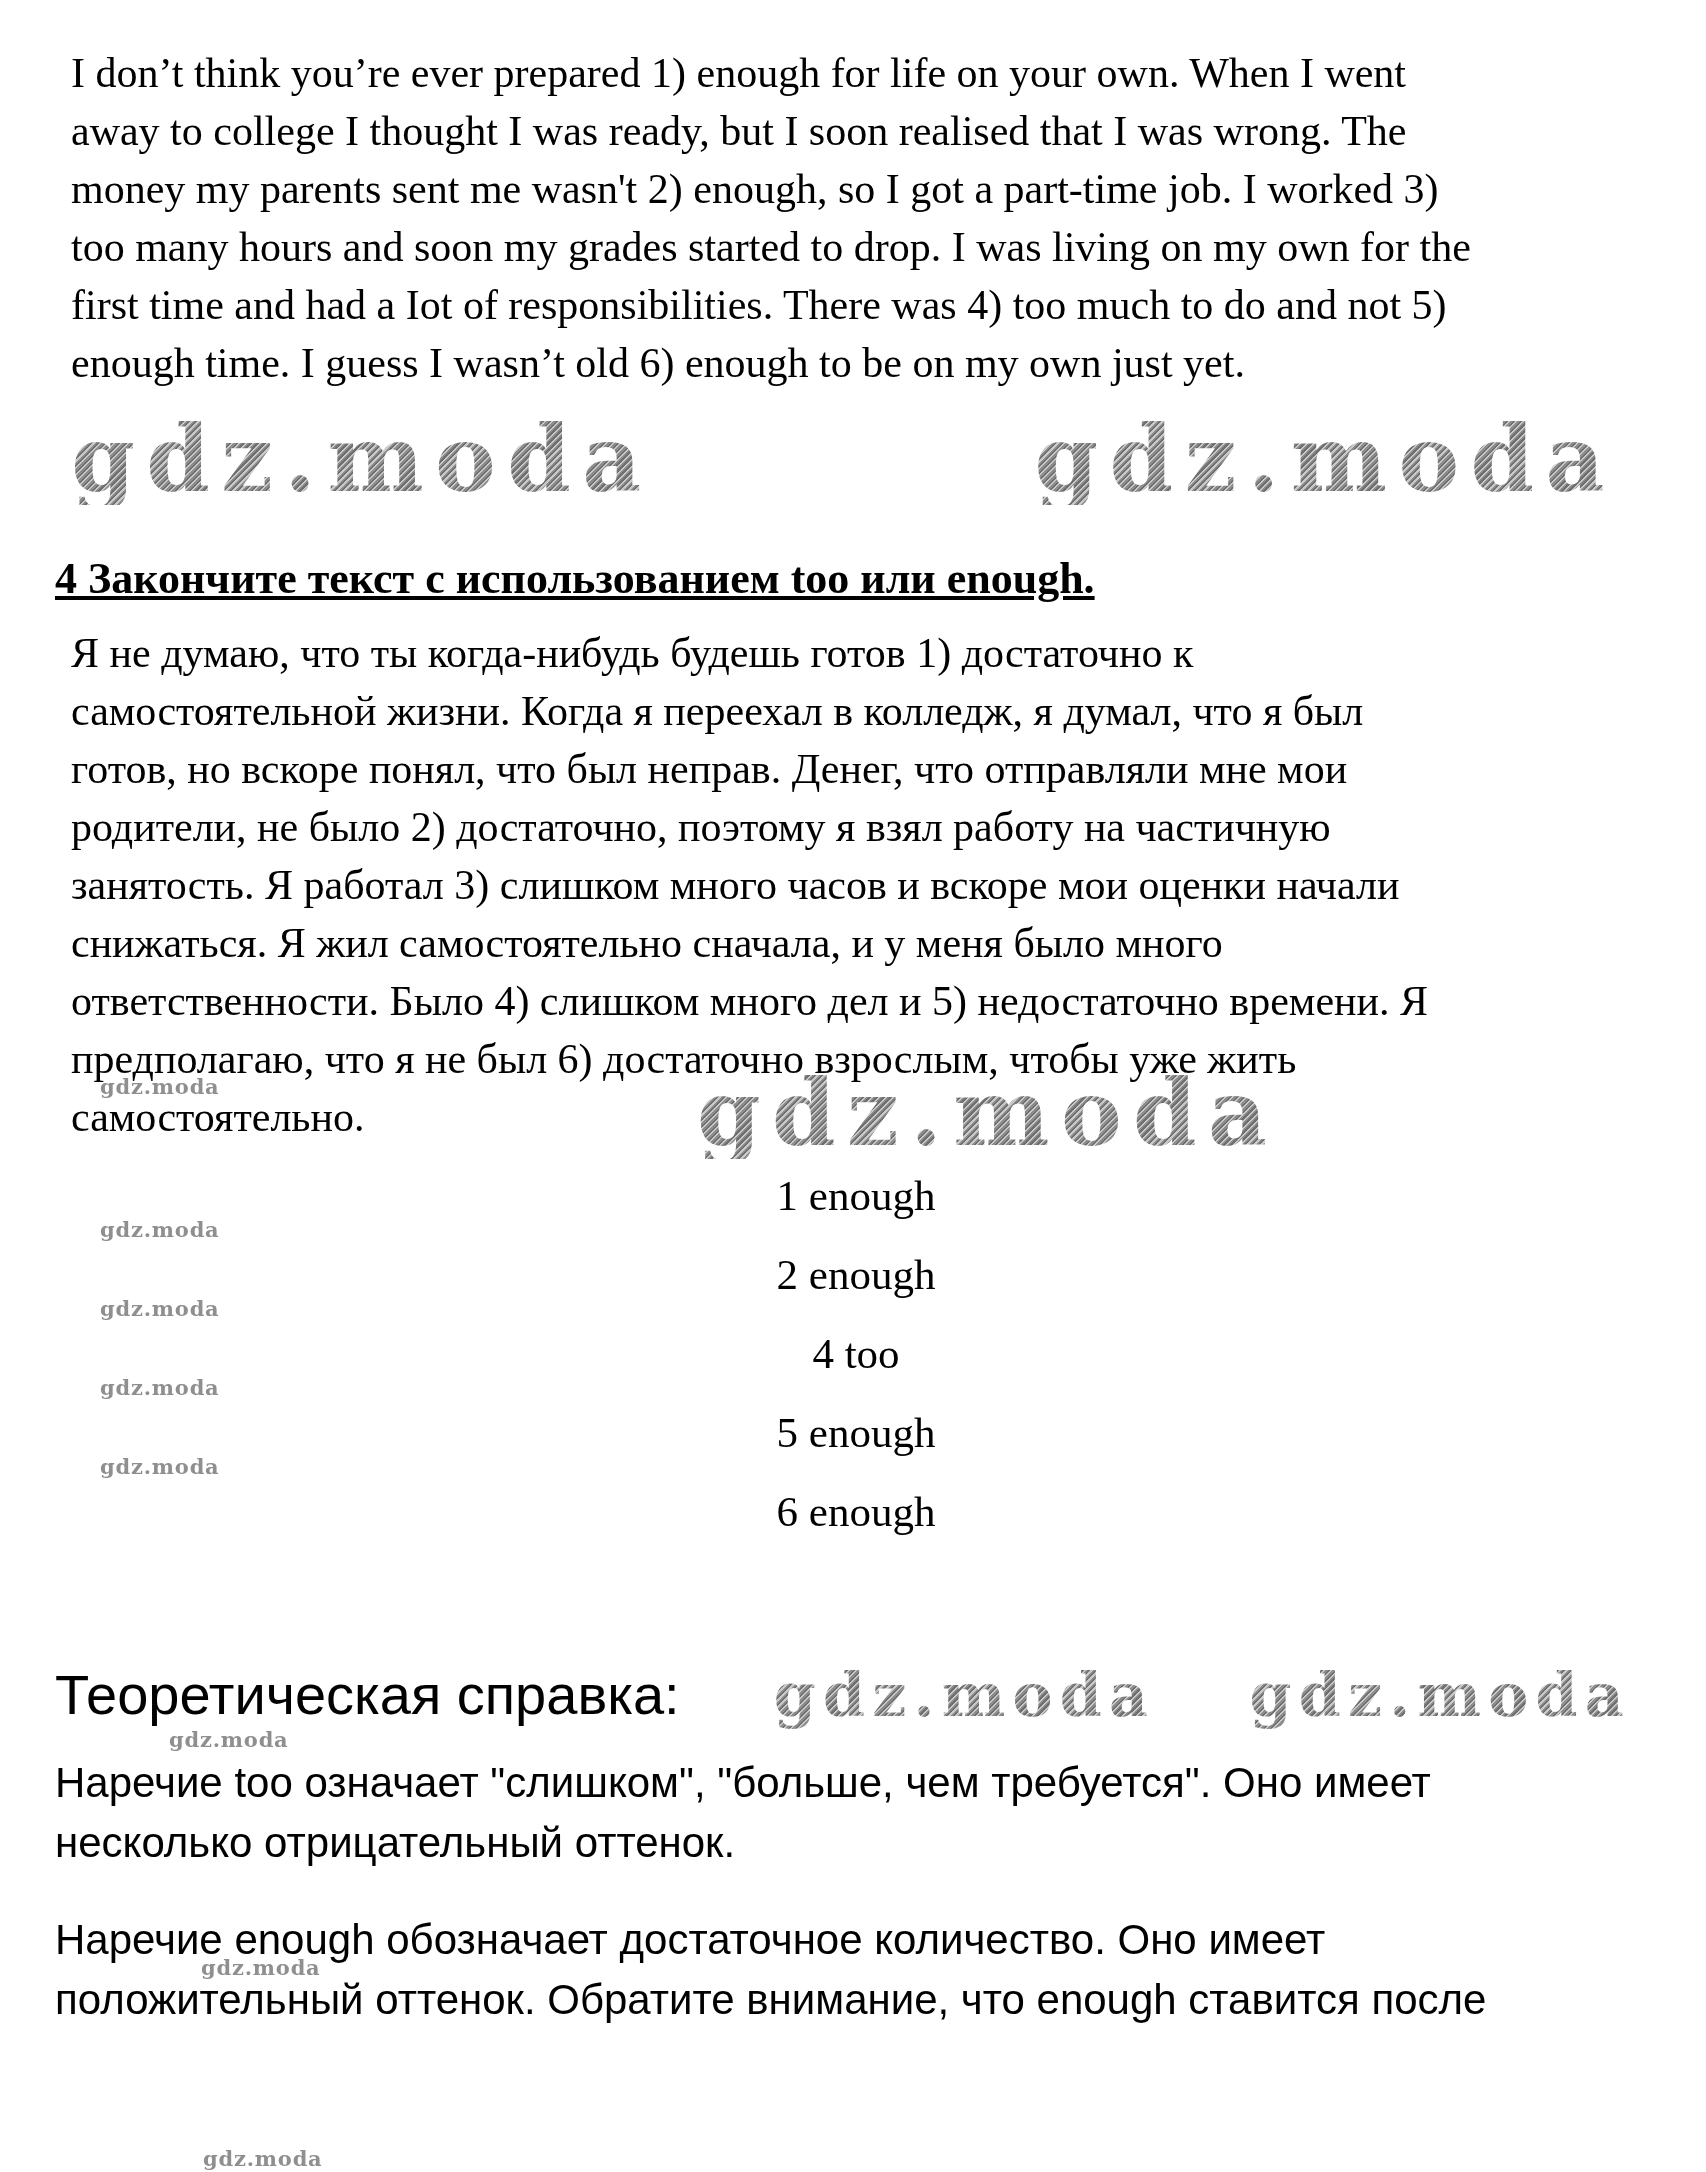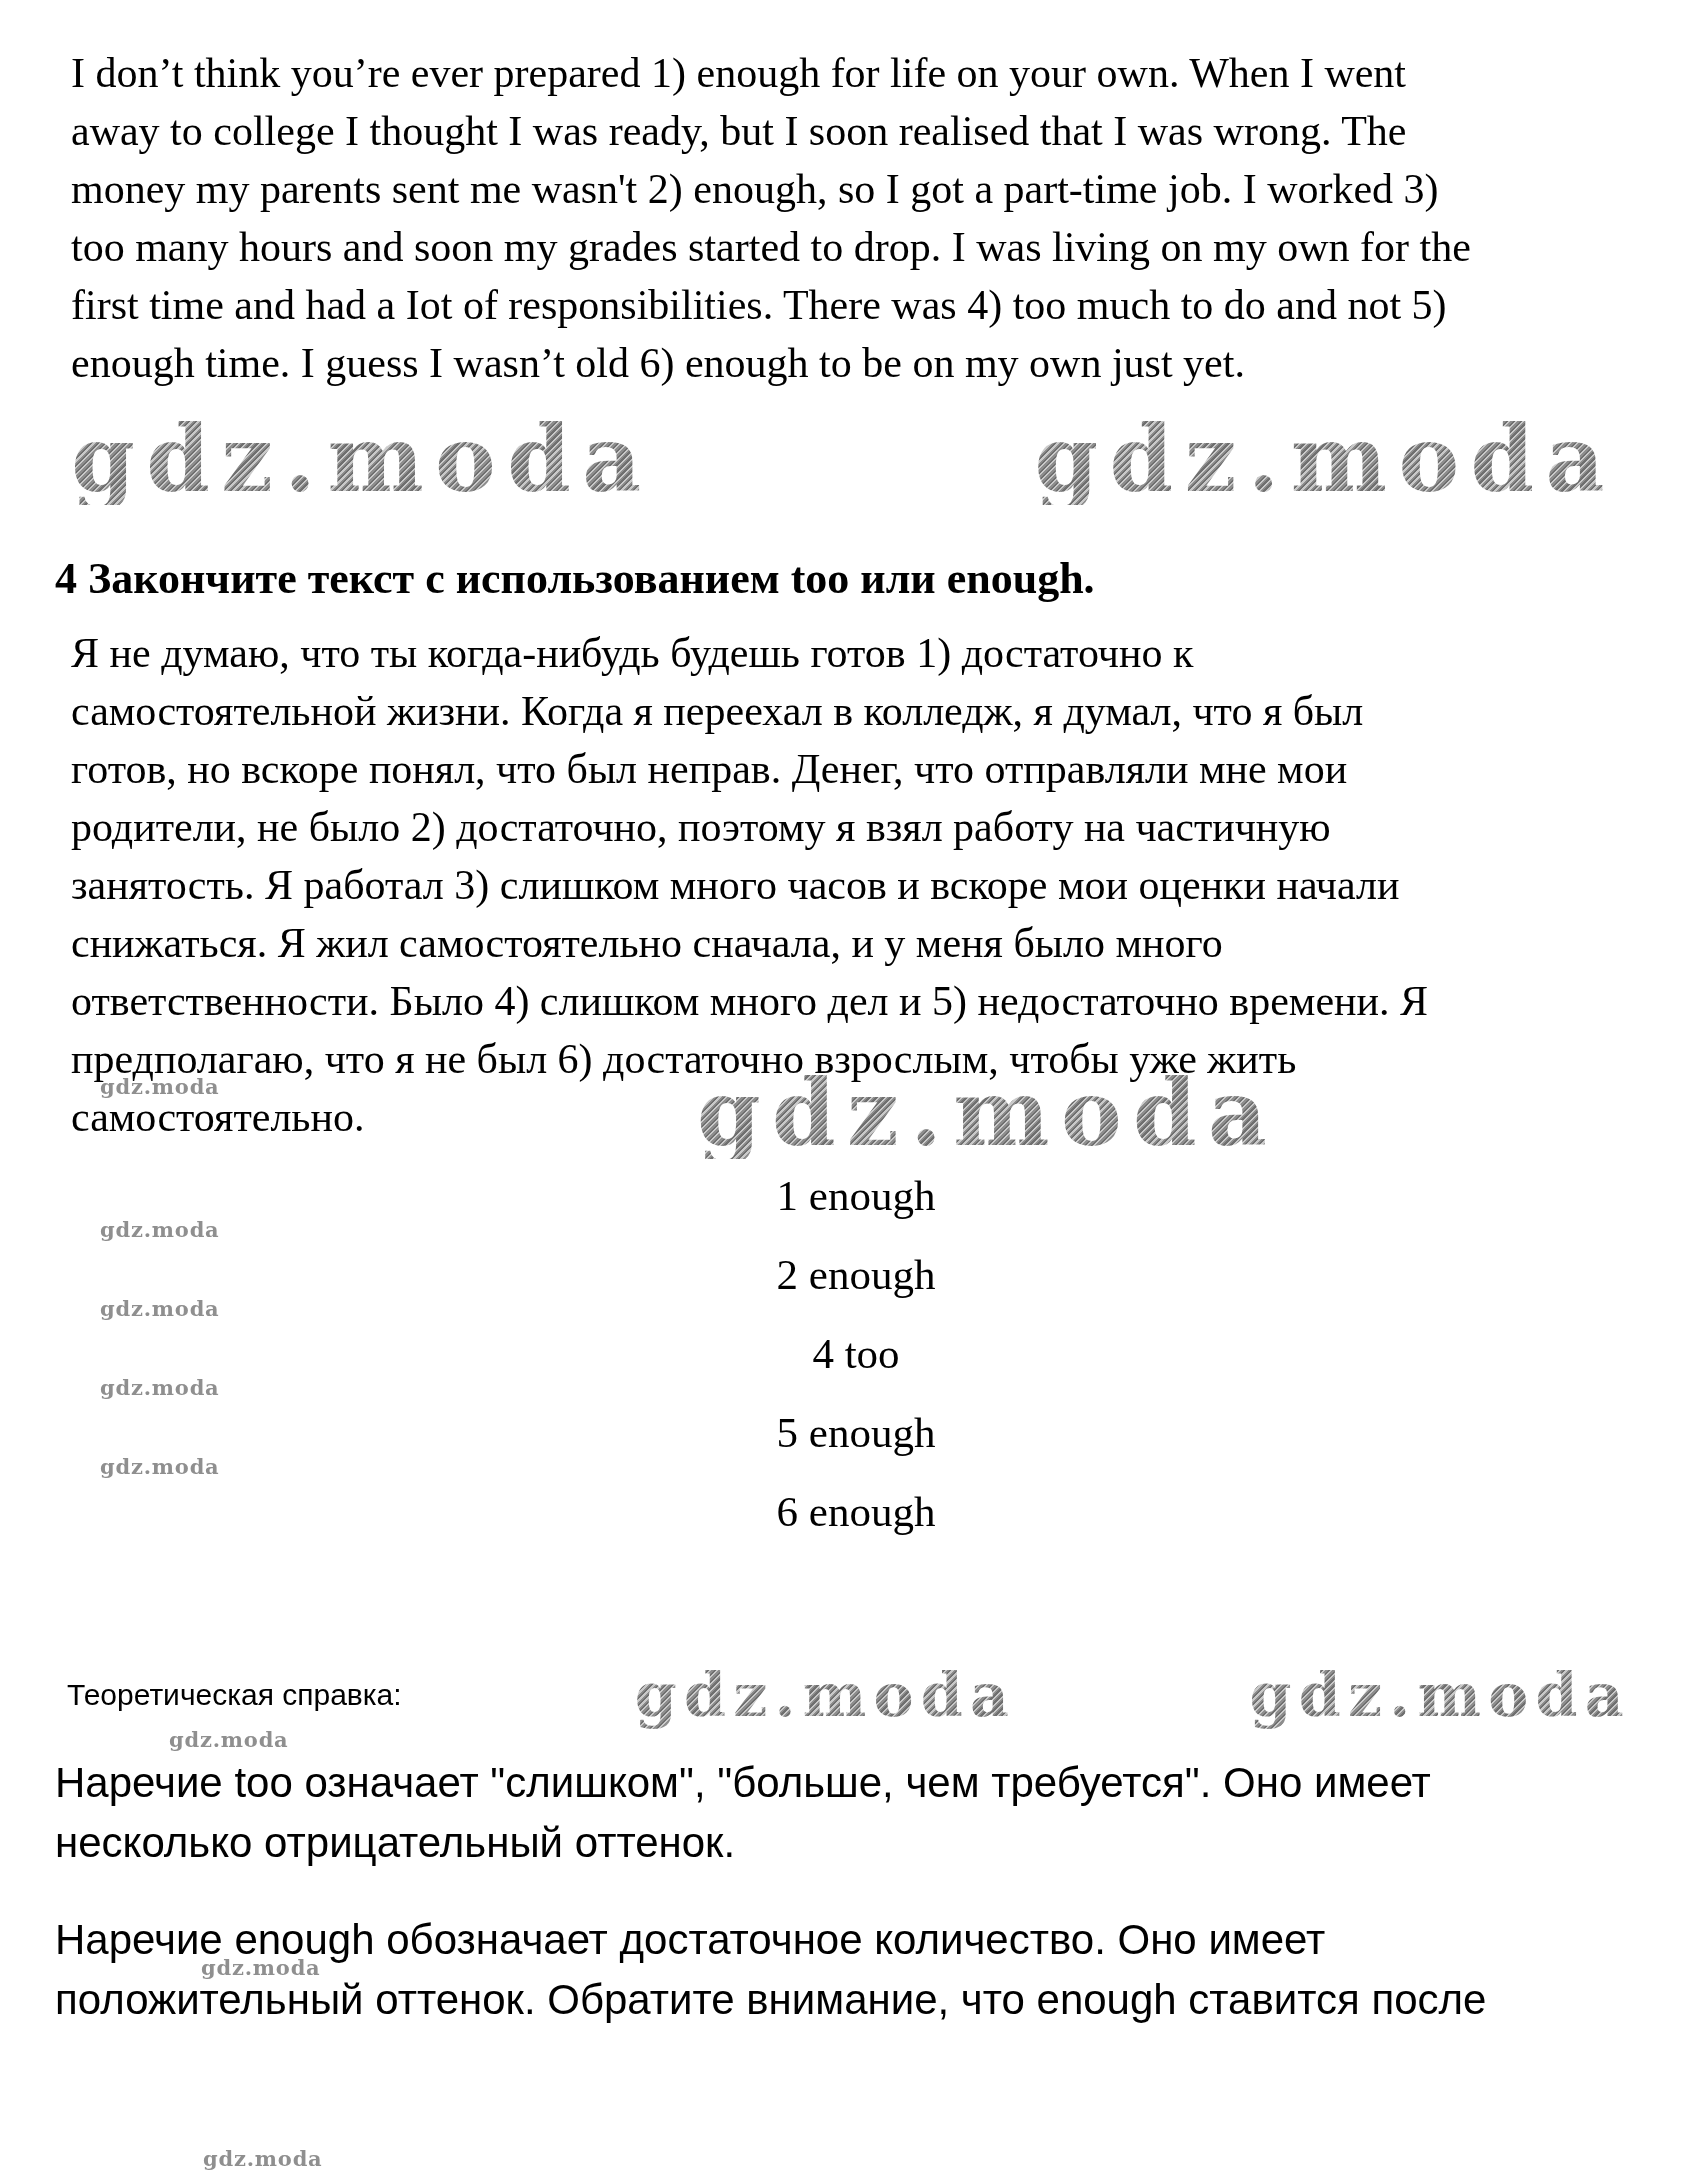--- a/index.html
+++ b/index.html
@@ -72,20 +72,21 @@
     display: flex;
     justify-content: space-between;
     align-items: center;
     margin-top: 19.5px;
     padding: 0 41px 0 16.2px;
     height: 96px;
   }
   
   .ru-heading {
     margin-top: 42px;
+    text-decoration: underline;
   }
   .ru-para-wrap {
     position: relative;
   }
   .wm-mid-center {
     position: absolute;
     left: 642px;
     bottom: -13px;
   }
   .ru-tiny-wm {
@@ -117,23 +118,22 @@
     margin-top: 97px;
     font-family: "Liberation Sans", sans-serif;
   }
   .theory-head-row {
     display: flex;
     justify-content: space-between;
     align-items: center;
     padding-right: 26px;
   }
   .theory-heading {
-    font-size: 30px;
+    font-size: 56px;
     line-height: 60px;
-    margin-left: 12px;
   }
   .theory-head-wm {
     position: absolute;
     left: 114px;
     top: 70px;
   }
   .theory-para {
     font-size: 42px;
     line-height: 60px;
     margin: 21px 0 0 0;

